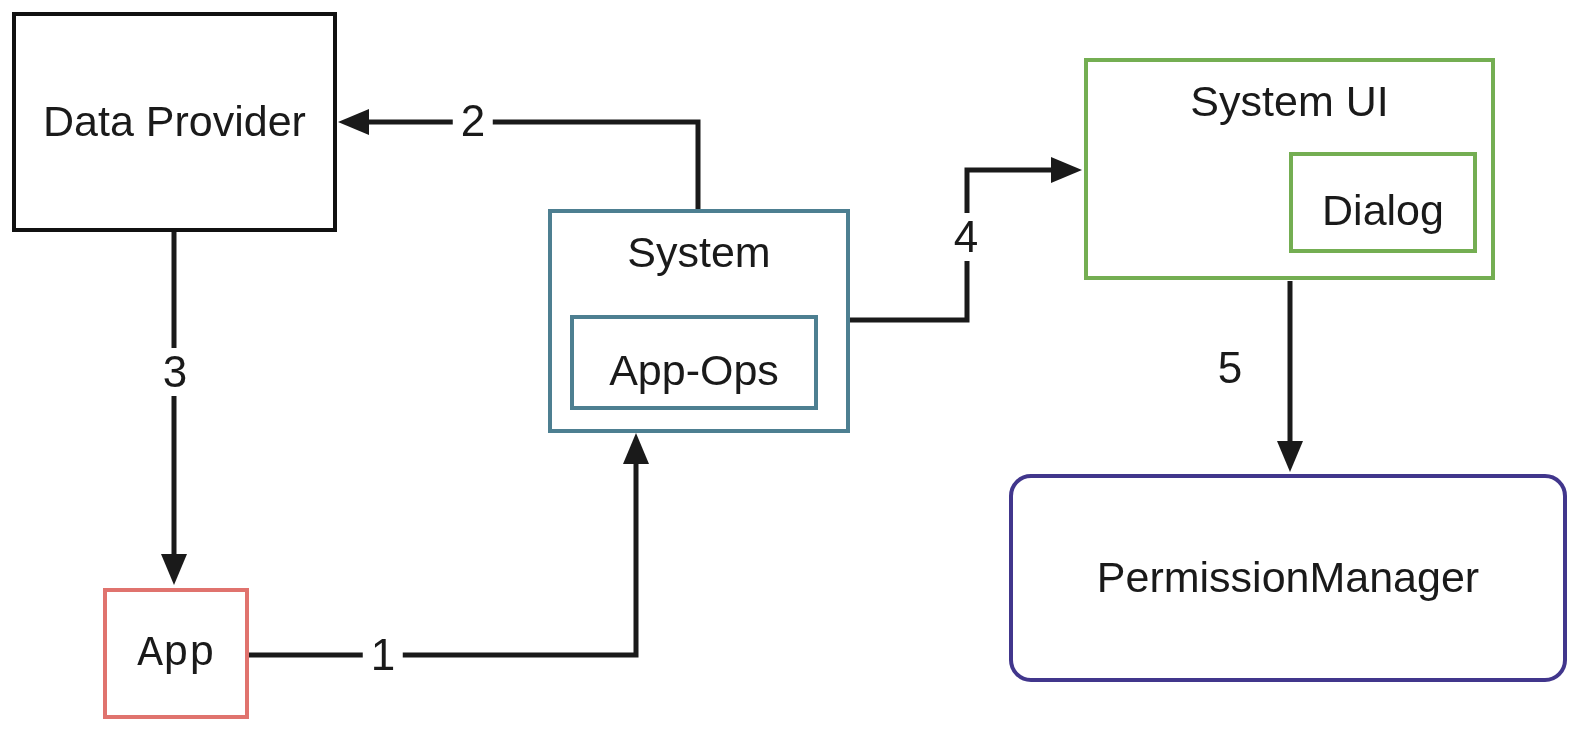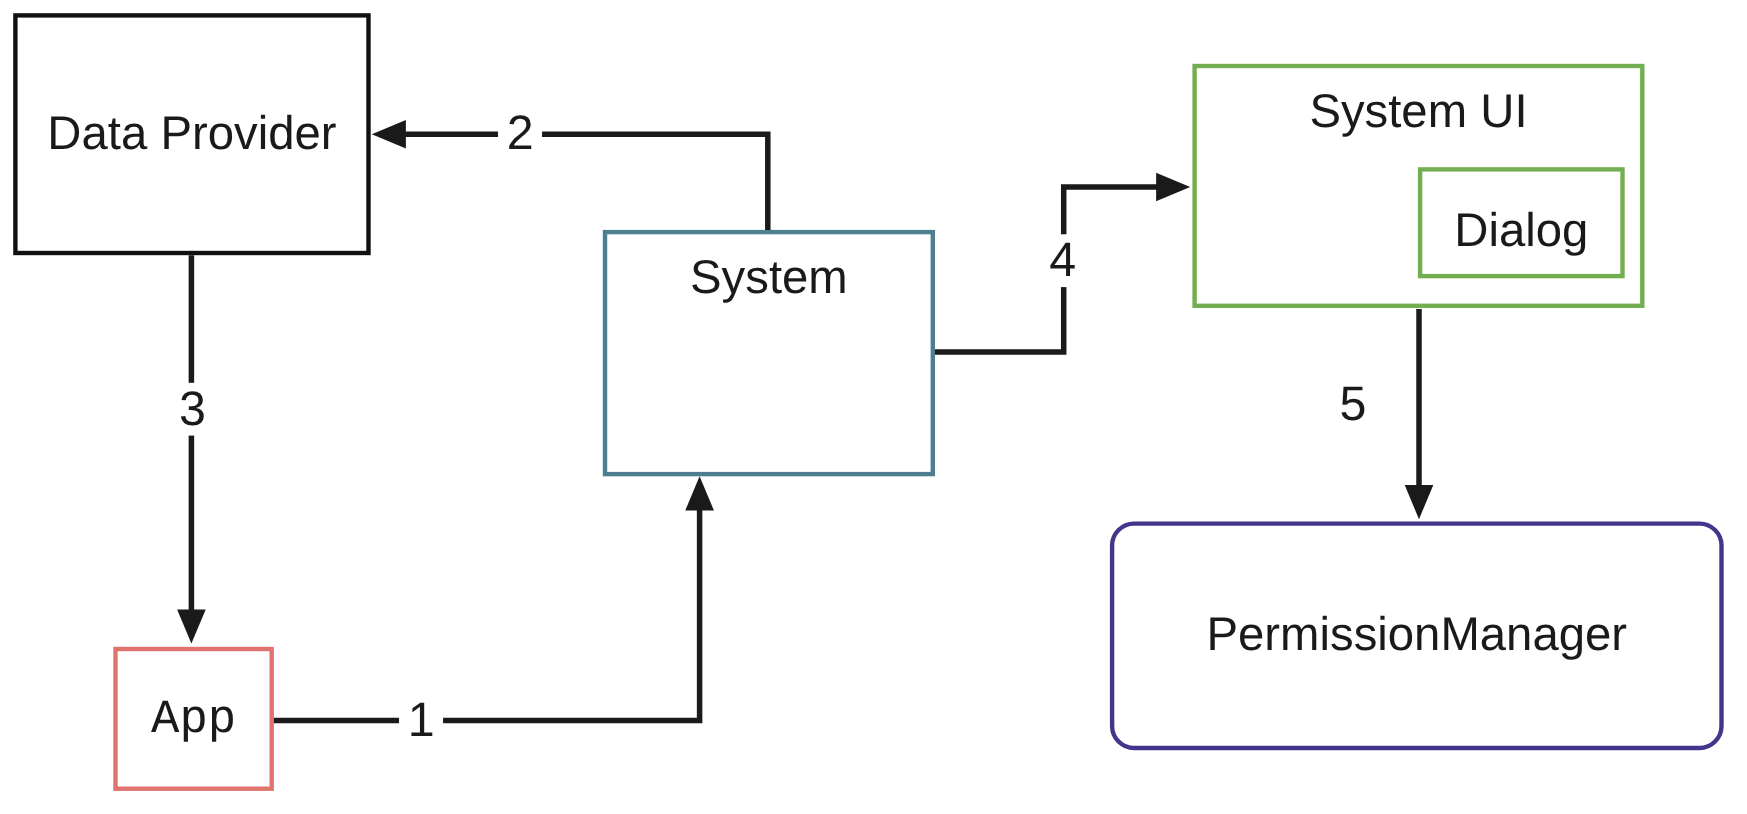--- a/index.html
+++ b/index.html
@@ -73,20 +73,23 @@
 <body>
 
 <div class="canvas">
 
   <div class="node" id="node-data-provider" style="border-color: rgb(17, 17, 17);">
     <span class="node-label">Data Provider</span>
   </div>
 
   <div class="node top-label" id="node-system" style="border-color: rgb(77, 127, 145);">
     <span class="node-label">System</span>
+    <div class="node" id="node-app-ops" style="border-color: rgb(77, 127, 145);">
+      <span class="node-label">App-Ops</span>
+    </div>
   </div>
 
   <div class="node top-label" id="node-system-ui" style="border-color: rgb(116, 174, 82);">
     <span class="node-label">System UI</span>
     <div class="node" id="node-dialog" style="border-color: rgb(116, 174, 82);">
       <span class="node-label">Dialog</span>
     </div>
   </div>
 
   <div class="node" id="node-permission-manager" style="border-color: rgb(65, 54, 140);">

